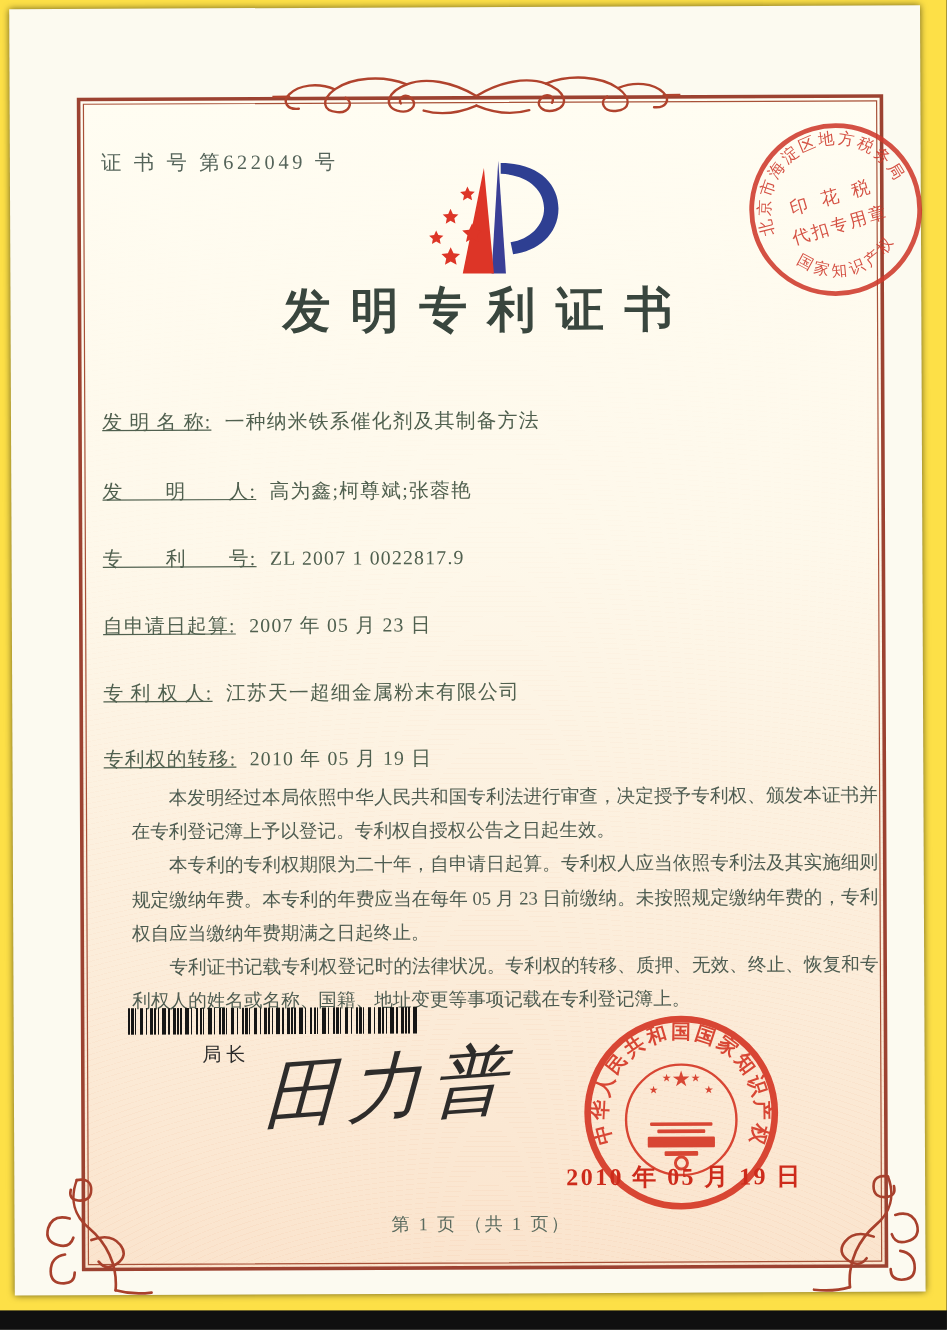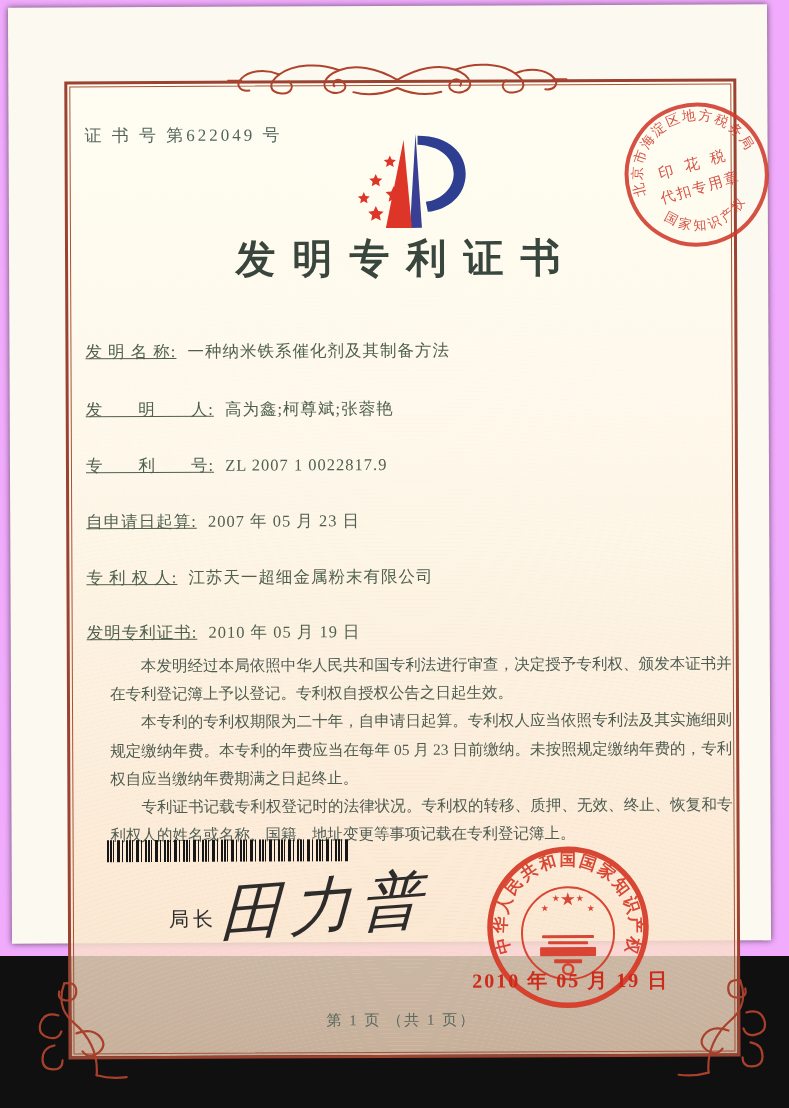--- a/index.html
+++ b/index.html
@@ -1,17 +1,17 @@
 <!DOCTYPE html>
 <html><head>
 <meta charset="utf-8">
 <style>
   html,body{margin:0;padding:0;width:789px;height:1108px;overflow:hidden;background:#101010;
     font-family:"Liberation Serif","DejaVu Serif",serif;}
-  #scan{position:relative;width:789px;height:956px;background:#f0abfc;}
+  #scan{position:relative;width:789px;height:1092px;background:#fde047;}
   #page{position:absolute;left:10px;top:6px;right:20px;bottom:14px;background:#fcfaf0;
     transform:rotate(-0.25deg);box-shadow:0 0 6px rgba(0,0,0,.6);}
   
   #frame{position:absolute;left:56px;top:74px;width:666px;height:972px;
     border:3px solid #9c4231;
     background:
       linear-gradient(180deg, rgba(255,253,242,1) 0%, rgba(254,248,234,.92) 38%,
         rgba(252,236,216,.82) 68%, rgba(250,222,196,.78) 100%),
       repeating-radial-gradient(ellipse 1300px 760px at 50% 118%,
         rgba(224,126,76,.22) 0 1px, rgba(255,255,255,0) 1px 7px);}
@@ -23,21 +23,21 @@
   .field-row{left:76px;font-size:16.5px;color:#50604f;letter-spacing:1px;white-space:nowrap;}
   .field-label{margin-right:6px;text-decoration:underline;}
   #body-text{left:99px;top:645px;width:622px;font-size:15.5px;line-height:1.82;
     color:#4e5c51;text-align:justify;}
   #body-text p{margin:0;text-indent:2em;}
   #barcode{left:95px;top:833px;width:242px;height:22px;
     background-image:repeating-linear-gradient(90deg,
       #161616 0 2px, transparent 2px 3px, #161616 3px 5px, transparent 5px 6px,
       #161616 6px 7px, transparent 7px 10px, #161616 10px 13px, transparent 13px 15px,
       #161616 15px 16px, transparent 16px 19px);}
-  #juzhang{left:157px;top:899px;font-size:20px;color:#2c2c2c;letter-spacing:4px;}
+  #juzhang{left:157px;top:862px;font-size:16px;color:#2c2c2c;letter-spacing:4px;}
   #signature-name{left:208px;top:858px;font-size:62px;color:#1d1d1d;font-style:italic;
     transform:rotate(-4deg) skewX(-6deg);letter-spacing:8px;opacity:.92;}
   #seal-date{left:460px;top:962px;font-size:20px;font-weight:bold;color:#cd2b1b;
     letter-spacing:2px;white-space:nowrap;}
   #footer{left:56px;top:1005px;width:666px;text-align:center;font-size:15px;
     color:#5a6a5e;letter-spacing:2px;}
   svg{display:block;}
 </style>
 </head>
 <body>
@@ -134,21 +134,21 @@
     </div>
     <div class="abs field-row" style="top:504px;">
       <span class="field-label">自申请日起算:</span>
       <span>2007 年 05 月 23 日</span>
     </div>
     <div class="abs field-row" style="top:560px;">
       <span class="field-label">专 利 权 人:</span>
       <span>江苏天一超细金属粉末有限公司</span>
     </div>
     <div class="abs field-row" style="top:615px;">
-      <span class="field-label">发明专利证书:</span>
+      <span class="field-label">专利权的转移:</span>
       <span>2010 年 05 月 19 日</span>
     </div>
 
     <div class="abs" id="body-text">
       <p>本发明经过本局依照中华人民共和国专利法进行审查，决定授予专利权、颁发本证书并在专利登记簿上予以登记。专利权自授权公告之日起生效。</p>
       <p>本专利的专利权期限为二十年，自申请日起算。专利权人应当依照专利法及其实施细则规定缴纳年费。本专利的年费应当在每年 05 月 23 日前缴纳。未按照规定缴纳年费的，专利权自应当缴纳年费期满之日起终止。</p>
       <p>专利证书记载专利权登记时的法律状况。专利权的转移、质押、无效、终止、恢复和专利权人的姓名或名称、国籍、地址变更等事项记载在专利登记簿上。</p>
     </div>
 
     <div class="abs" id="barcode"></div>

